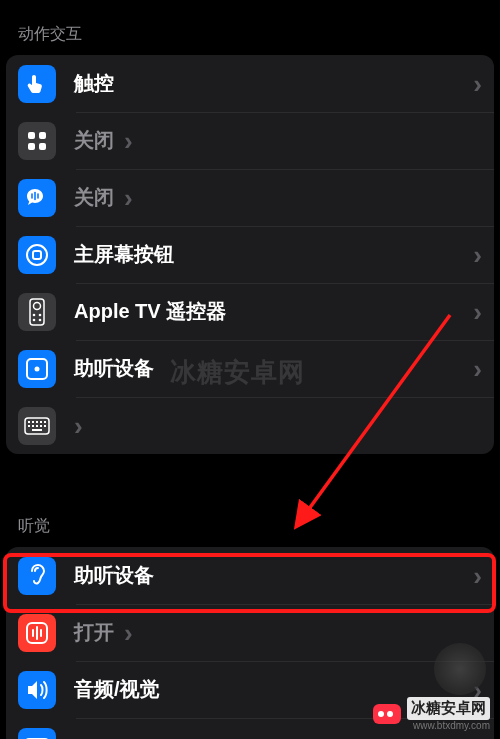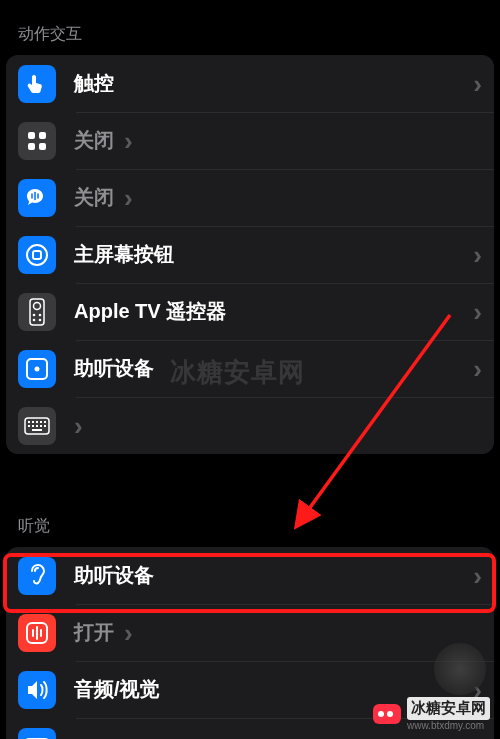--- a/index.html
+++ b/index.html
@@ -202,15 +202,15 @@
 </svg>
 
 <div class="watermark-center" style="left:170px; top:355px;">冰糖安卓网</div>
 
 <div class="assistive"></div>
 
 <div class="watermark-br">
   <div class="logo"></div>
   <div>
     <div class="txt">冰糖安卓网</div>
-    <div style="color:#777;font-size:10px;text-align:left;">www.btxdmy.com</div>
+    <div style="color:#777;font-size:10px;text-align:right;">www.btxdmy.com</div>
   </div>
 </div>
 
 </body></html>

